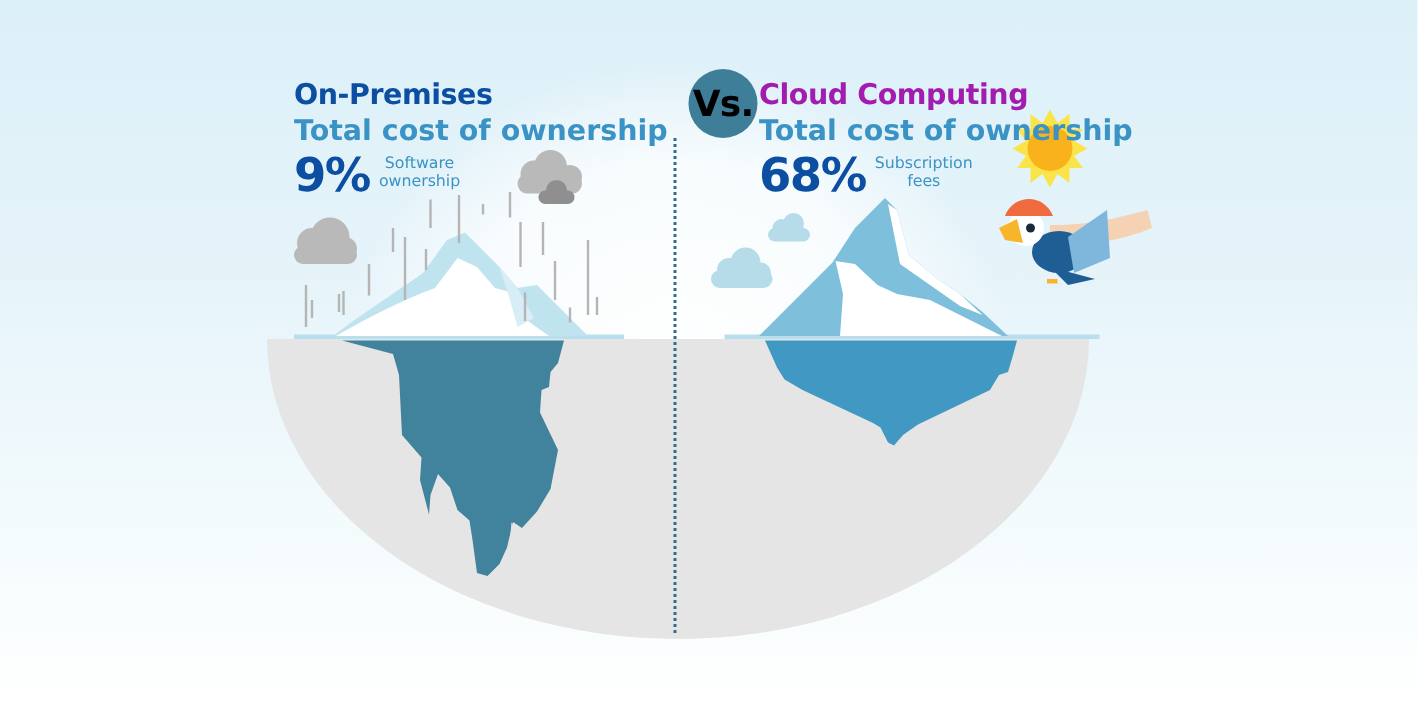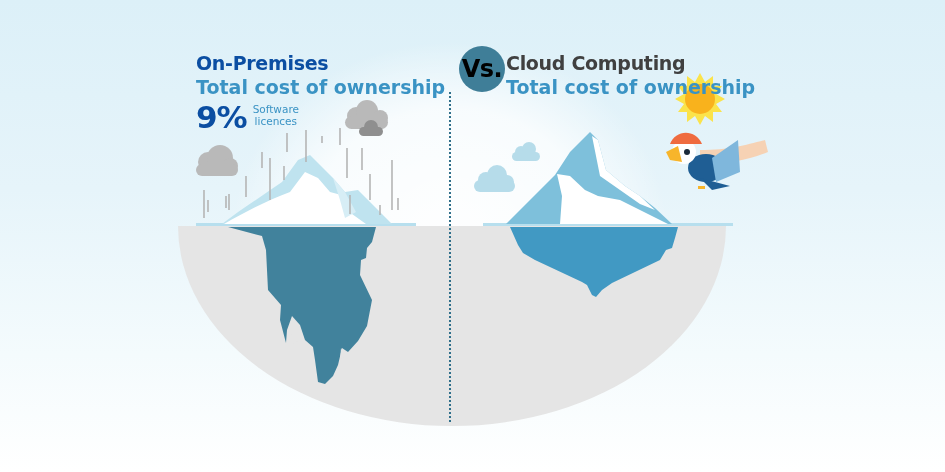--- a/index.html
+++ b/index.html
@@ -131,22 +131,29 @@
     <span>Vs.</span>
   </div>
 
   <div class="block" style="left:196px; top:52px;">
     <div class="title" style="color:#0b4ea2">On-Premises</div>
     <div class="subtitle" style="color:#3a93c4">Total cost of ownership</div>
     <div class="stat-row">
       <span class="pct" style="color:#0b4ea2">9%</span>
       <span class="pct-label" style="color:#3a93c4">
         <span>Software</span><br>
-        <span>licences</span>
+        <span>ownership</span>
       </span>
     </div>
   </div>
 
   <div class="block" style="left:506px; top:52px;">
-    <div class="title" style="color:#404040">Cloud Computing</div>
+    <div class="title" style="color:#a21caf">Cloud Computing</div>
     <div class="subtitle" style="color:#3a93c4">Total cost of ownership</div>
+    <div class="stat-row">
+      <span class="pct" style="color:#0b4ea2">68%</span>
+      <span class="pct-label" style="color:#3a93c4">
+        <span>Subscription</span><br>
+        <span>fees</span>
+      </span>
+    </div>
   </div>
 </div>
 
 </body></html>

